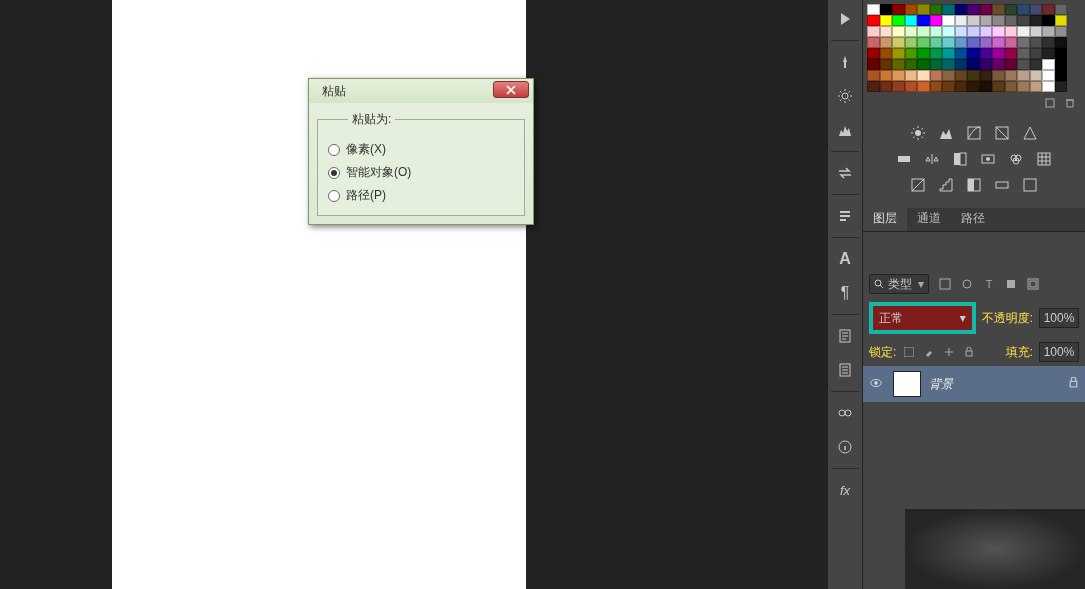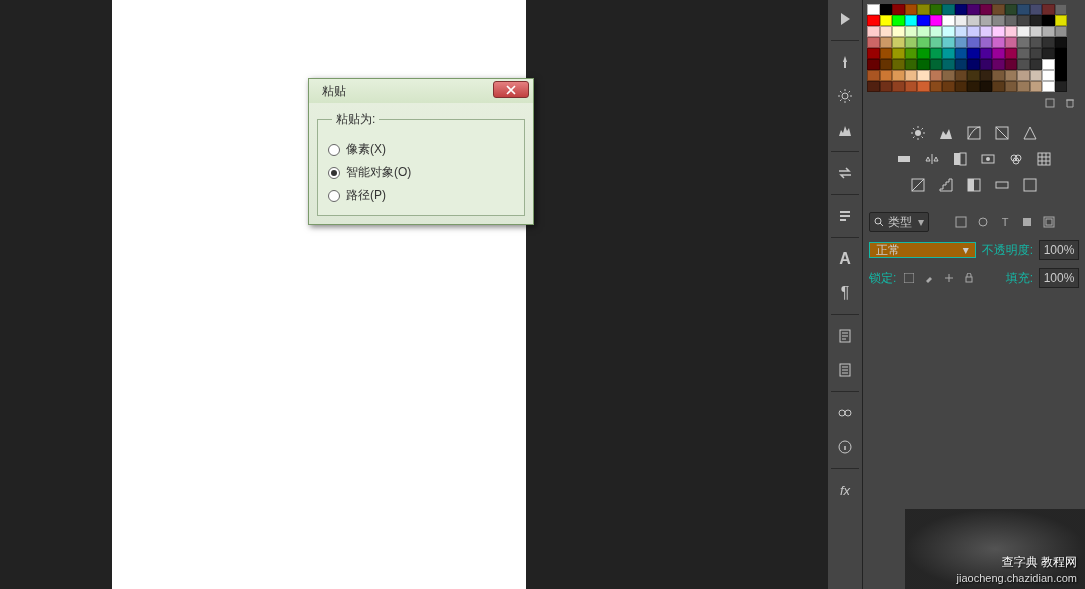--- a/index.html
+++ b/index.html
@@ -8,21 +8,21 @@
 .canvas-area { position: absolute; left: 0; top: 0; width: 827px; height: 589px; background: #222; }
 .canvas { position: absolute; left: 112px; top: 0; width: 414px; height: 589px; background: #fff; }
 
 
 .dialog { position: absolute; left: 308px; top: 78px; width: 226px; background: linear-gradient(#e8f0e0, #dde8d5); border: 1px solid #7a9a6a; box-shadow: 2px 2px 6px rgba(0,0,0,0.5); }
 .dialog-titlebar { height: 24px; background: linear-gradient(#e5f0dc, #d5e5c8); display: flex; align-items: center; padding: 0 13px; position: relative; }
 .dialog-title { color: #333; }
 .dialog-close { position: absolute; right: 4px; top: 2px; width: 36px; height: 17px; background: linear-gradient(#e58080, #c04040); border: 1px solid #803030; border-radius: 3px; display: flex; align-items: center; justify-content: center; color: #fff; font-weight: bold; cursor: pointer; }
 .dialog-body { padding: 8px; display: flex; gap: 8px; }
 .fieldset { border: 1px solid #9ab090; padding: 10px 10px 8px 10px; flex: 1; background: #e5efdd; }
-.fieldset-legend { padding: 0 4px; color: #333; background: #e5efdd; margin-left: 4px; }
+.fieldset-legend { padding: 0 4px; color: #333; background: #e5efdd; margin-left: 20px; }
 .radio-row { display: flex; align-items: center; gap: 6px; padding: 3px 0; color: #333; cursor: pointer; }
 .radio { width: 12px; height: 12px; border: 1px solid #666; border-radius: 50%; background: #fff; display: inline-flex; align-items: center; justify-content: center; }
 .radio.checked::after { content: ""; width: 6px; height: 6px; background: #333; border-radius: 50%; }
 .dialog-buttons { display: flex; flex-direction: column; gap: 6px; padding-top: 4px; }
 .dlg-btn { width: 54px; height: 22px; background: linear-gradient(#f5f5f5, #e0e0e0); border: 1px solid #888; border-radius: 3px; cursor: pointer; display: flex; align-items: center; justify-content: center; color: #222; }
 
 
 .vtools { position: absolute; left: 827px; top: 0; width: 36px; height: 589px; background: #454545; border-left: 1px solid #222; border-right: 1px solid #222; display: flex; flex-direction: column; align-items: center; padding-top: 2px; }
 .vtool { width: 28px; height: 28px; display: flex; align-items: center; justify-content: center; color: #c8c8c8; margin: 3px 0; cursor: pointer; }
 .vtool svg { width: 16px; height: 16px; }
@@ -44,28 +44,28 @@
 .tab.active { background: #454545; color: #ddd; }
 
 
 .adjust-body { padding: 6px 10px 10px 10px; }
 .adjust-label { color: #ccc; padding: 4px 0 8px 0; }
 .adj-row { display: flex; gap: 10px; justify-content: center; padding: 4px 0; }
 .adj-icon { width: 18px; height: 18px; color: #ccc; display: flex; align-items: center; justify-content: center; cursor: pointer; }
 .adj-icon svg { width: 16px; height: 16px; }
 
 
-.layers-controls { padding: 4px 6px; display: flex; align-items: center; gap: 20px; }
+.layers-controls { padding: 4px 6px; display: flex; align-items: center; gap: 4px; margin-top: 38px; }
 .type-select { background: #3a3a3a; border: 1px solid #222; color: #ccc; height: 20px; display: flex; align-items: center; padding: 0 4px; gap: 4px; border-radius: 2px; cursor: pointer; }
 .type-select .dd { margin-left: 2px; color: #aaa; }
 .filter-icons { display: flex; gap: 6px; margin-left: 4px; }
 .fi { width: 16px; height: 16px; color: #aaa; display: flex; align-items: center; justify-content: center; cursor: pointer; }
 .layer-row2 { padding: 4px 6px; display: flex; align-items: center; gap: 6px; }
-.blend-select { flex: 1; background: #a16207; border: 1px solid #14b8a6; color: #ccc; height: 16px; display: flex; align-items: center; padding: 0 6px; justify-content: space-between; cursor: pointer; }
-.op-label { color: #14b8a6; }
+.blend-select { flex: 1; background: #7f1d1d; border: 4px solid #14b8a6; color: #ccc; height: 32px; display: flex; align-items: center; padding: 0 6px; justify-content: space-between; cursor: pointer; }
+.op-label { color: #fde047; }
 .op-val { background: #3a3a3a; border: 1px solid #222; color: #ccc; width: 40px; height: 20px; display: flex; align-items: center; justify-content: center; }
 .lock-row { padding: 4px 6px; display: flex; align-items: center; gap: 6px; }
 .lock-icons { display: flex; gap: 6px; }
 .li { width: 14px; height: 14px; color: #aaa; display: flex; align-items: center; justify-content: center; cursor: pointer; }
 .layer-list { }
 .layer-item { display: flex; align-items: center; height: 36px; background: #5a6e8a; padding: 0 6px; gap: 8px; }
 .vis { width: 16px; height: 16px; color: #ddd; cursor: pointer; }
 .thumb { width: 28px; height: 26px; background: #fff; border: 1px solid #222; }
 .layer-name { color: #eee; font-style: italic; flex: 1; }
 .lock-small { color: #ccc; }
@@ -426,20 +426,25 @@
           </svg>
         </div>
       <div class="adj-icon">
           <svg viewBox="0 0 16 16">
             <rect x="2" y="2" width="12" height="12" fill="none" stroke="currentColor"></rect>
           </svg>
         </div>
     </div>
   </div>
 
+  <div class="tabstrip">
+    <div class="tab active">图层</div>
+    <div class="tab">通道</div>
+    <div class="tab">路径</div>
+  </div>
 
   <div class="layers-controls">
     <div class="type-select">
       <svg width="10" height="10" viewBox="0 0 10 10">
           <circle cx="4" cy="4" r="3" fill="none" stroke="#ccc"></circle>
           <path d="M6 6l3 3" stroke="#ccc"></path>
         </svg>
       <span>类型</span>
       <span class="dd">▾</span>
     </div>
@@ -503,19 +508,29 @@
             <rect x="2" y="4" width="6" height="5" fill="none" stroke="currentColor"></rect>
             <path d="M3 4V2a2 2 0 014 0v2" fill="none" stroke="currentColor"></path>
           </svg>
         </div>
     </div>
     <span style="flex:1"></span>
     <span class="op-label">填充:</span>
     <div class="op-val">100%</div>
   </div>
 
+  <div class="layer-list">
+    <div class="layer-item">
+      <div class="vis"><svg viewBox="0 0 16 16" width="14" height="14">
+            <ellipse cx="8" cy="8" rx="6" ry="4" fill="none" stroke="currentColor"></ellipse>
+            <circle cx="8" cy="8" r="2" fill="currentColor"></circle>
+          </svg></div>
+      <div class="thumb"></div>
+      <span class="layer-name">背景</span>
+      <span class="lock-small"><svg viewBox="0 0 10 10" width="11" height="11">
+            <rect x="2" y="4" width="6" height="5" fill="none" stroke="currentColor"></rect>
+            <path d="M3 4V2a2 2 0 014 0v2" fill="none" stroke="currentColor"></path>
+          </svg></span>
+    </div>
+  </div>
 
   <div class="wm-bg"></div>
-  <div class="watermark">
-    <div>查字典 教程网</div>
-    <div class="wm-sub">jiaocheng.chazidian.com</div>
-  </div>
 </div>
 
 </body></html>

